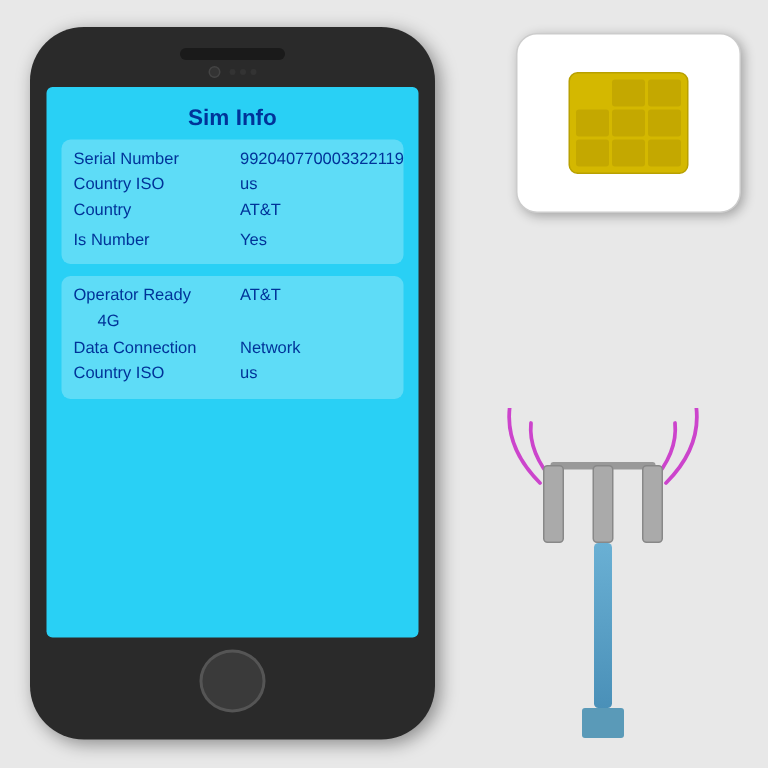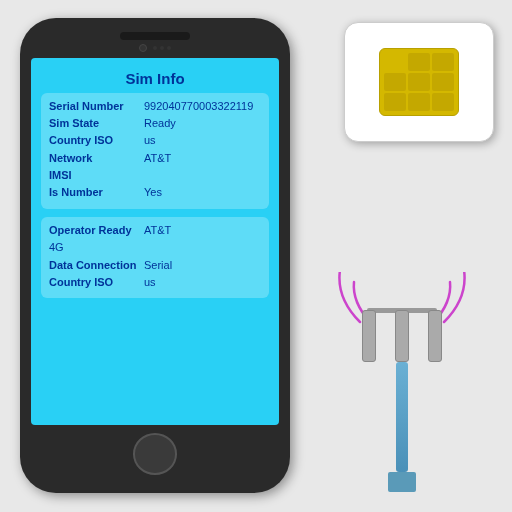--- a/index.html
+++ b/index.html
@@ -112,26 +112,27 @@
 
     .info-row {
       display: flex;
       font-size: 11px;
       margin-bottom: 2px;
       line-height: 1.4;
     }
 
     .info-label {
       color: #003399;
-      font-weight: bold;
+      font-weight: normal;
       min-width: 95px;
     }
 
     .info-value {
       color: #003399;
+      margin-left: 16px;
     }
 
     
     .sim-card {
       position: absolute;
       right: 18px;
       top: 22px;
       width: 150px;
       height: 120px;
       background: white;
@@ -259,51 +260,46 @@
 
     <div class="phone-screen">
 
       <div class="section-title">Sim Info</div>
       <div class="info-box">
         <div class="info-row">
           <span class="info-label">Serial Number</span>
           <span class="info-value">992040770003322119</span>
         </div>
         <div class="info-row">
-          <span class="info-label">Sim State</span>
-          <span class="info-value">Ready</span>
-        </div>
-        <div class="info-row">
           <span class="info-label">Country ISO</span>
           <span class="info-value">us</span>
         </div>
         <div class="info-row">
-          <span class="info-label">Network</span>
+          <span class="info-label">Country</span>
           <span class="info-value">AT&amp;T</span>
         </div>
         <div class="info-row">
-          <span class="info-label">IMSI</span>
         </div>
         <div class="info-row">
           <span class="info-label">Is Number</span>
           <span class="info-value">Yes</span>
         </div>
       </div>
 
       <div class="info-box">
         <div class="info-row">
           <span class="info-label">Operator Ready</span>
           <span class="info-value">AT&amp;T</span>
         </div>
         <div class="info-row">
           <span class="info-value">4G</span>
         </div>
         <div class="info-row">
           <span class="info-label">Data Connection</span>
-          <span class="info-value">Serial</span>
+          <span class="info-value">Network</span>
         </div>
         <div class="info-row">
           <span class="info-label">Country ISO</span>
           <span class="info-value">us</span>
         </div>
       </div>
     </div>
 
     <div class="phone-home-btn"></div>
   </div>

